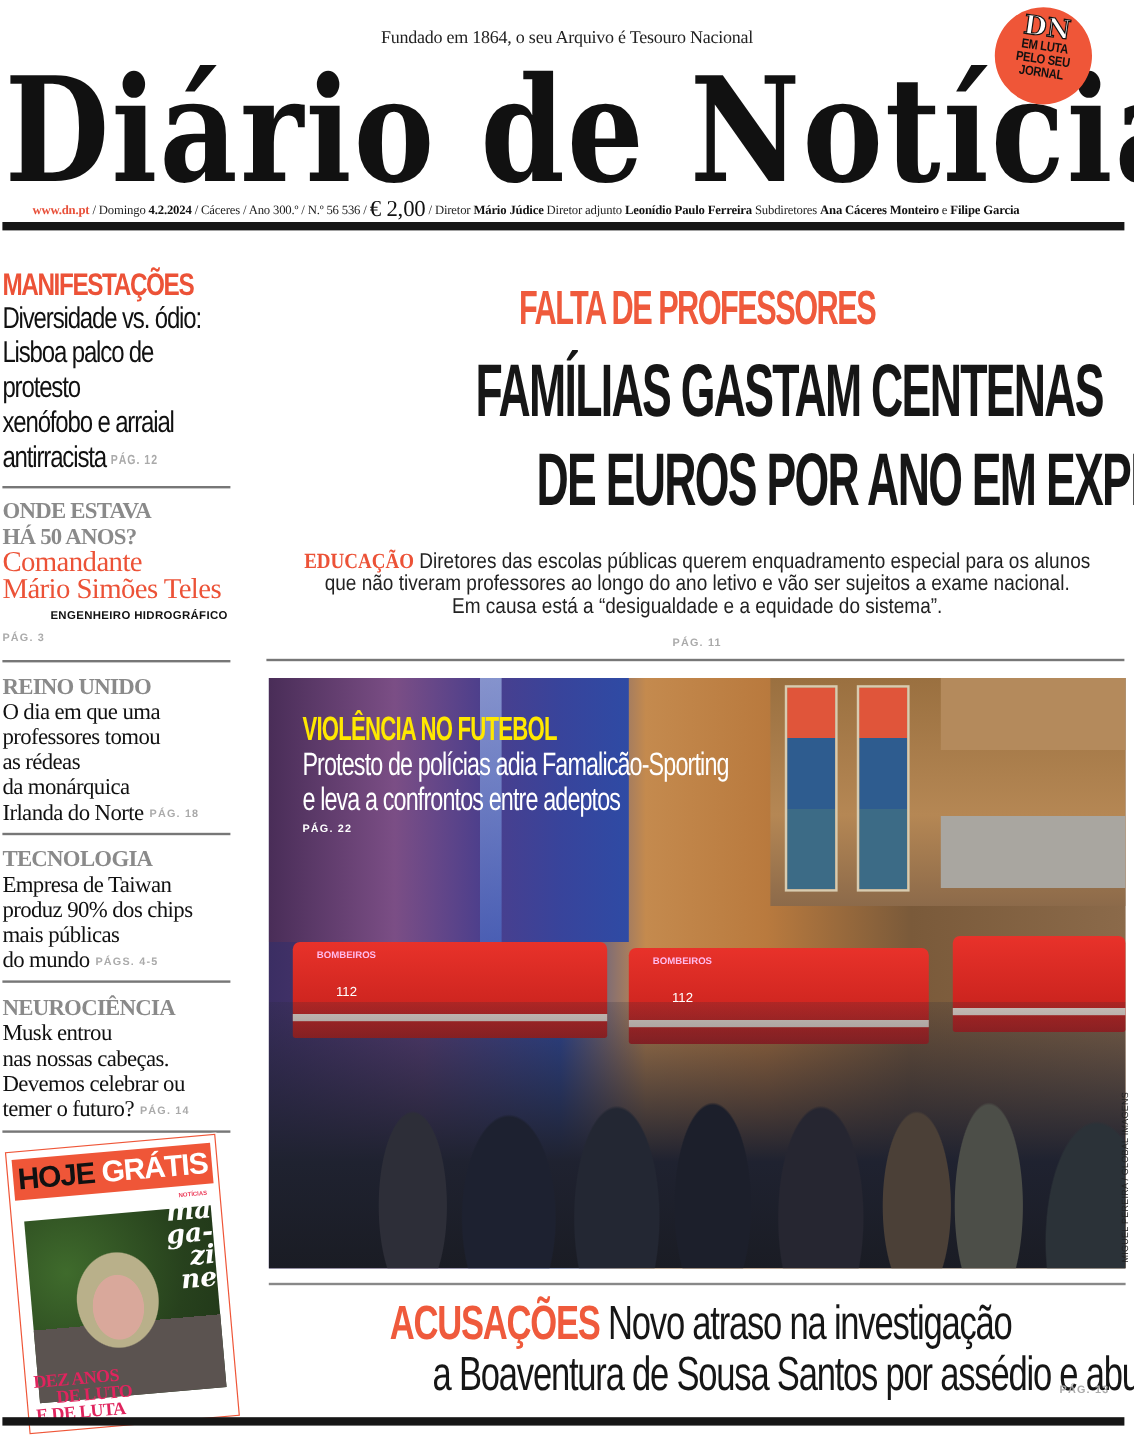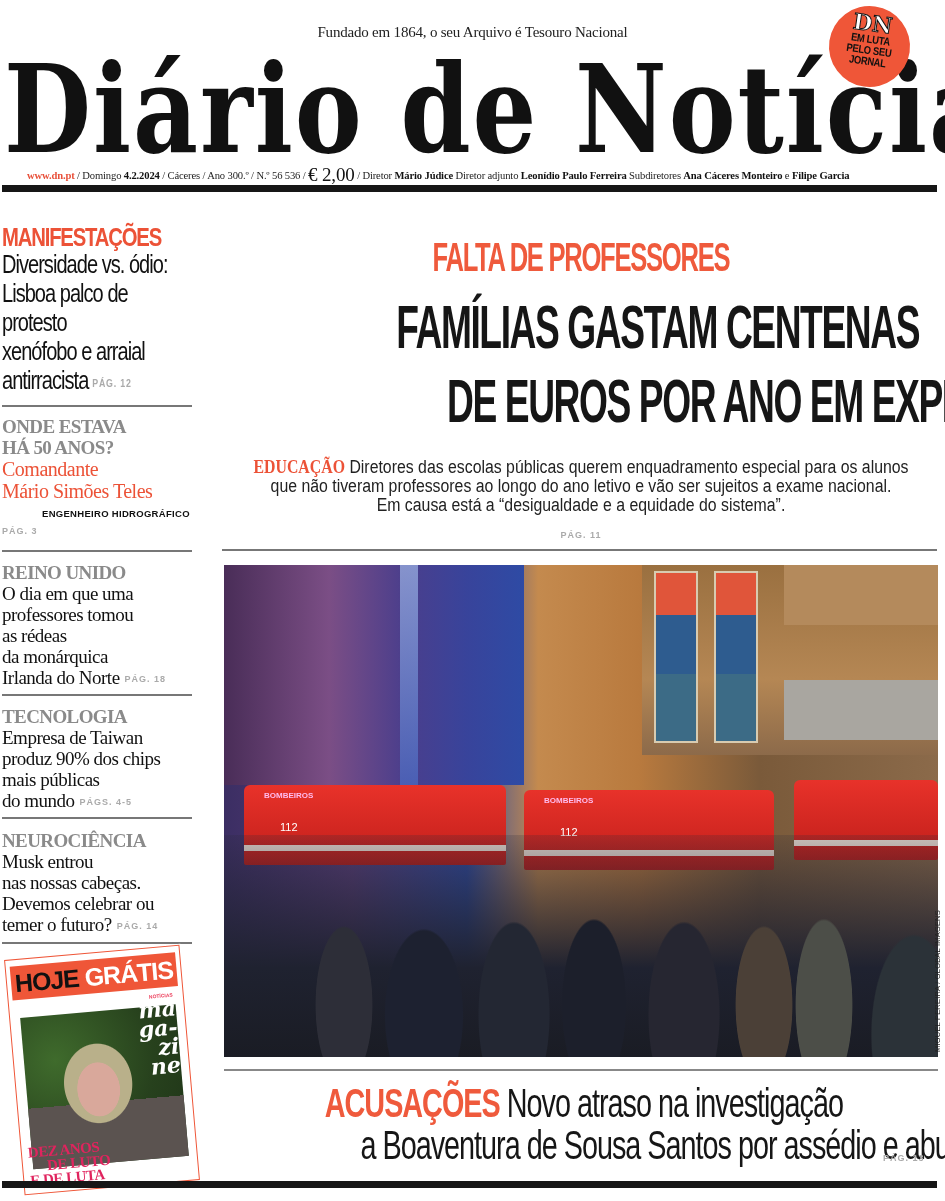--- a/index.html
+++ b/index.html
@@ -50,21 +50,21 @@
     transform: scaleX(0.80); transform-origin: left top; width: 240px;
   }
   .kicker-serif {
     font-family: "Liberation Serif", serif; font-weight: bold; color: #8a8a8a;
     font-size: 19px; line-height: 21px; letter-spacing: -0.6px;
   }
   .body-serif {
     font-family: "Liberation Serif", serif; color: #111;
     font-size: 19px; line-height: 21px; letter-spacing: -0.5px;
   }
-  .red-serif { font-family: "Liberation Serif", serif; color: #ec5237; font-size: 20px; line-height: 22px; letter-spacing: -0.5px; }
+  .red-serif { font-family: "Liberation Serif", serif; color: #ec5237; font-size: 24px; line-height: 22px; letter-spacing: -0.5px; }
   .small-caps-bold { font-family: "Liberation Sans", sans-serif; font-weight: bold; font-size: 9.5px; letter-spacing: 0.3px; color:#111; }
   .pag { font-family: "Liberation Sans", sans-serif; font-weight: bold; font-size: 9px; color: #aaa; letter-spacing: 1px; white-space: nowrap; }
   .pag-inline { display: inline-block; margin-left: 5px; vertical-align: 2px; }
 
   
   .mag {
     position: absolute; left: 14px; top: 952px; width: 176px; height: 236px;
     background: #fff; border: 1.5px solid #ef5638; transform: rotate(-5deg);
     box-shadow: 0 0 0 1px #fff;
   }
@@ -303,20 +303,28 @@
   <div class="ambulance amb2">
     <div class="lbl">BOMBEIROS</div>
     <div class="num">112</div>
     <div class="stripe"></div>
   </div>
   <div class="ambulance amb3">
     <div class="stripe"></div>
   </div>
   <div class="crowd"></div>
 
+  <div class="overlay">
+    <div><span class="ov-kicker">VIOLÊNCIA NO FUTEBOL</span></div>
+    <div class="ov-title">
+      <div>Protesto de polícias adia Famalicão-Sporting</div>
+      <div>e leva a confrontos entre adeptos</div>
+    </div>
+    <div class="ov-pag">PÁG. 22</div>
+  </div>
 </div>
 <div class="credit">MIGUEL PEREIRA / GLOBAL IMAGENS</div>
 
 <div class="mag">
   <div class="banner">
     <span class="b1">HOJE</span>
     <span class="b2">GRÁTIS</span>
   </div>
   <div class="photo"></div>
   <div class="noticias">NOTÍCIAS</div>

